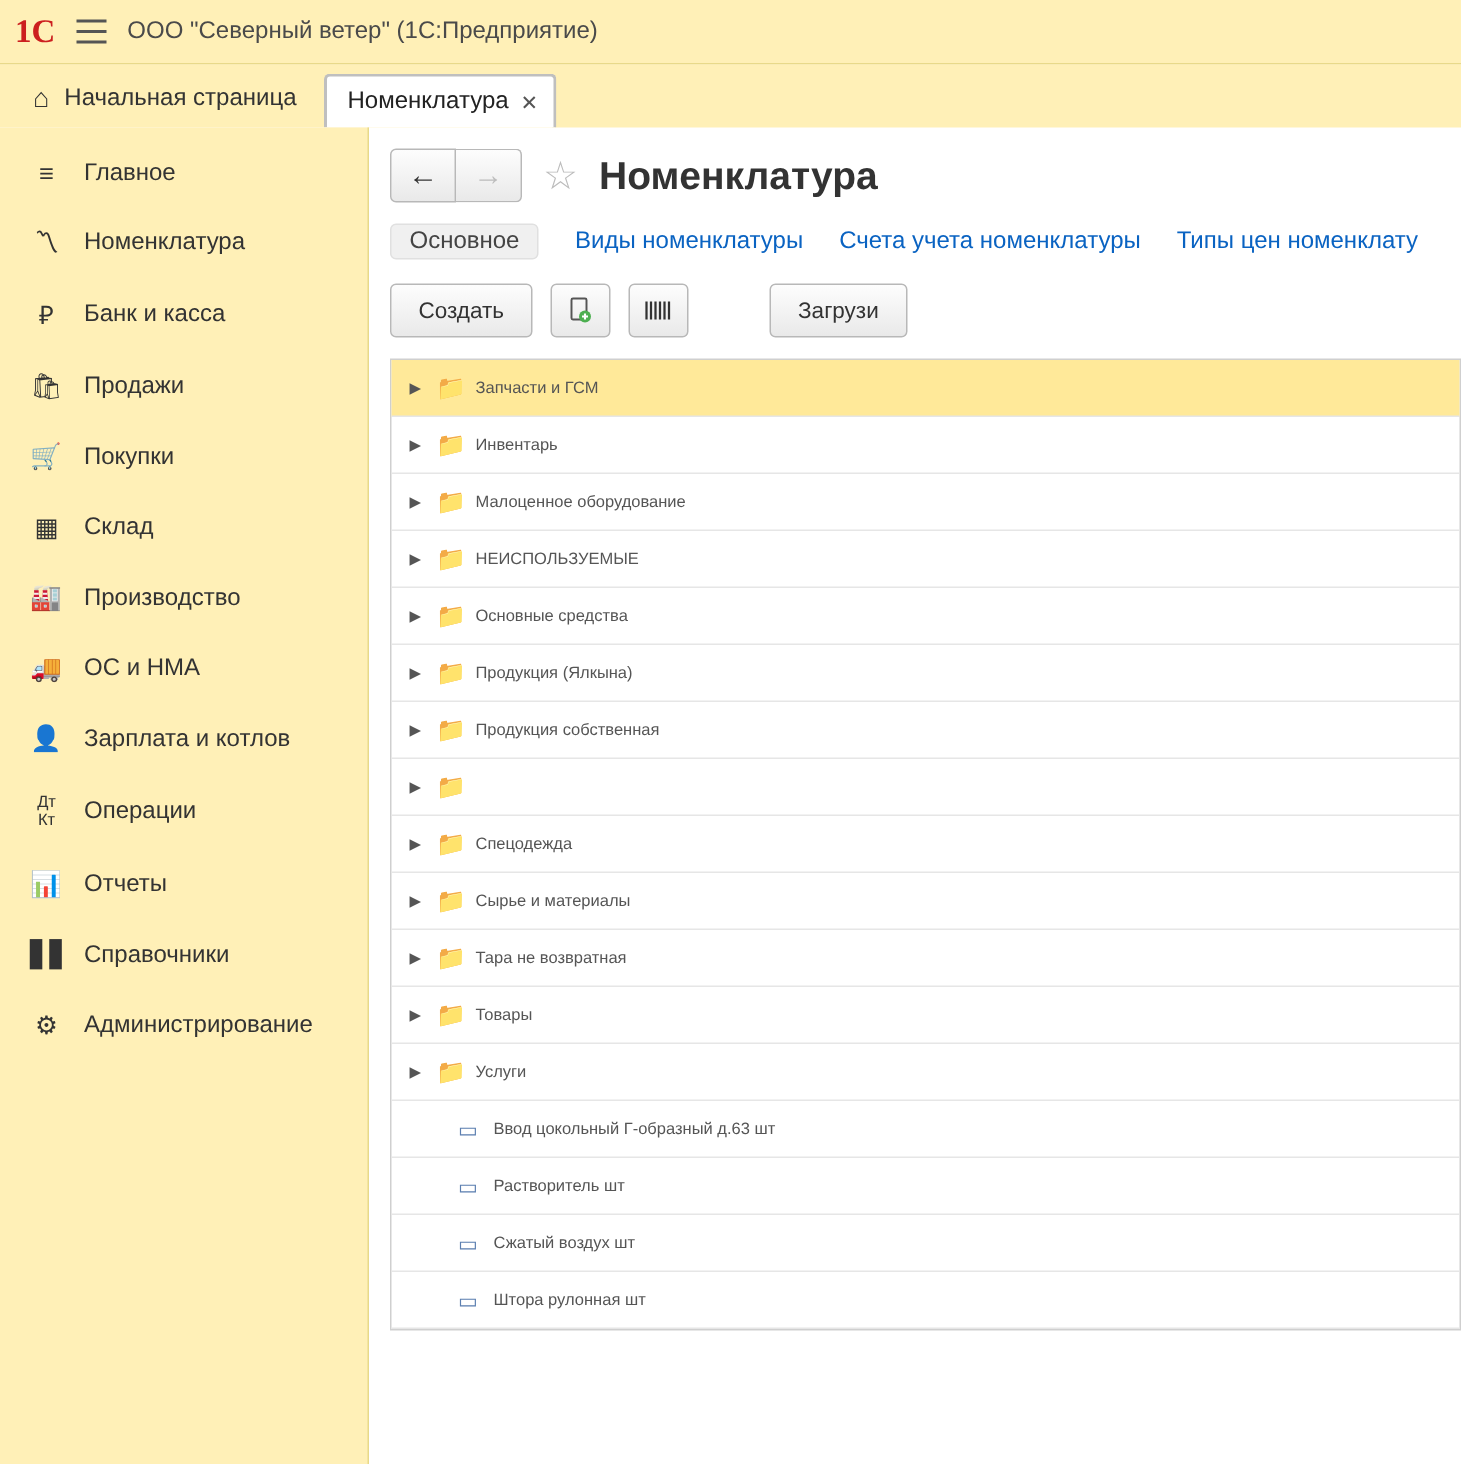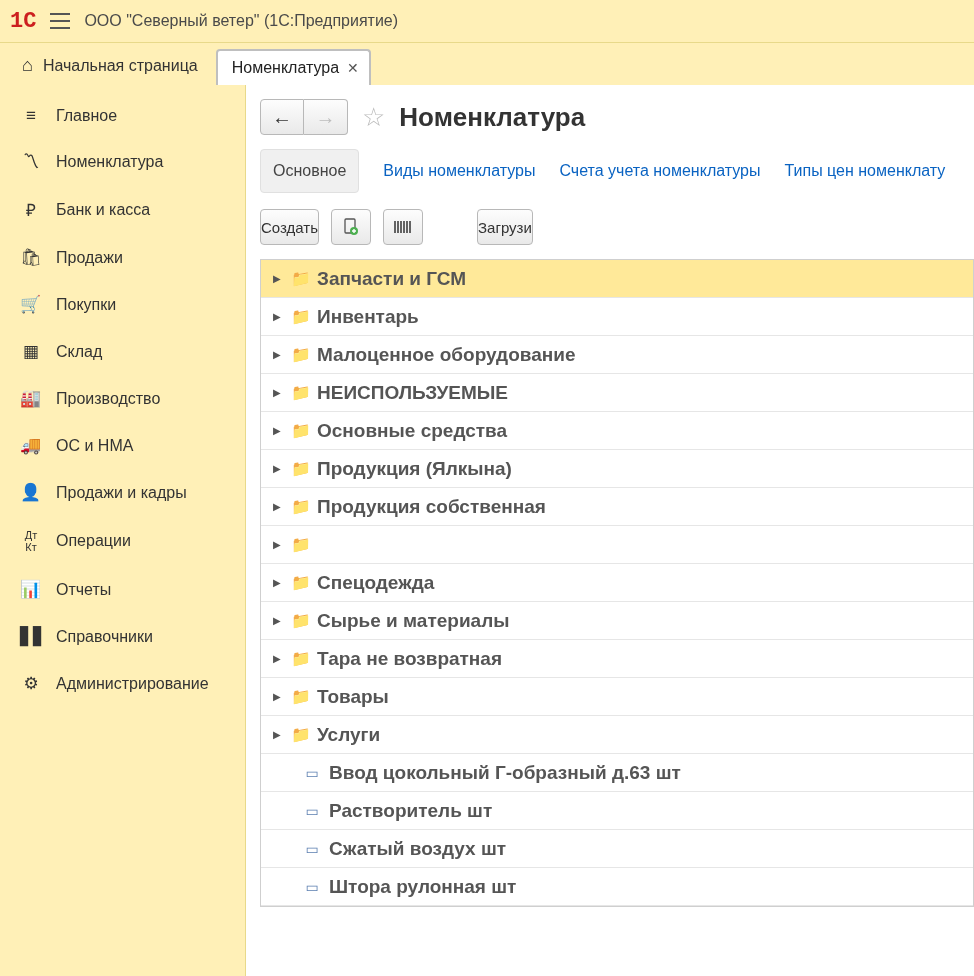--- a/index.html
+++ b/index.html
@@ -15,21 +15,21 @@
   
   .titlebar {
     background: #fff0b7;
     height: 43px;
     display: flex;
     align-items: center;
     padding: 0 10px;
     gap: 14px;
     border-bottom: 1px solid #e8d98a;
   }
-  .logo-1c { color: #cc1f1f; font-weight: bold; font-size: 22px; font-family: Liberation Mono, monospace; }
+  .logo-1c { color: #cc1f1f; font-weight: bold; font-size: 22px; font-family: Liberation Serif, serif; }
   .burger-icon { width: 20px; height: 16px; display: flex; flex-direction: column; justify-content: space-between; cursor: pointer; }
   .burger-icon span { display:block; height:2px; background:#555; }
   .titlebar-text { color:#4a4a4a; font-size:16px; }
   
   .tabbar {
     background: #fff0b7;
     height: 42px;
     display: flex;
     align-items: flex-end;
     padding-left: 12px;
@@ -93,25 +93,25 @@
   .navbtn.disabled { color:#bdbdbd; }
   .navbtn.first { border-radius:4px 0 0 4px; }
   .navbtn.last  { border-radius:0 4px 4px 0; border-left:none; }
   .star-icon { font-size:26px; color:#bcbcbc; margin:0 6px; cursor:pointer; }
   .page-title { font-size:26px; font-weight:bold; color:#333; }
   .subnav { display:flex; gap:24px; align-items:center; margin-bottom:16px; }
   .subnav-item { color:#0a63c2; cursor:pointer; font-size:16px; }
   .subnav-item.active {
     color:#444; text-decoration:none;
     background:#f0f0f0; border:1px solid #e0e0e0;
-    padding:12px 12px; border-radius:4px;
+    padding:2px 12px; border-radius:4px;
   }
   .toolbar { display:flex; gap:12px; margin-bottom:14px; flex-wrap:nowrap; }
   .btn {
-    height:36px; padding:0 0;
+    height:36px; padding:0 18px;
     border:1px solid #b8b8b8; border-radius:4px;
     background:linear-gradient(#fdfdfd,#e9e9e9);
     display:flex; align-items:center; gap:6px;
     font-size:15px; color:#333; cursor:pointer;
     white-space:nowrap;
   }
   .btn.icon-only { padding:0; width:40px; justify-content:center; }
   .btn .caret { font-size:11px; color:#666; }
   .btn .red-bullet { width:14px;height:14px;display:inline-flex;align-items:center;justify-content:center;}
   .btn .red-bullet::before { content:"☰"; color:#d33; font-size:12px; }
@@ -129,21 +129,21 @@
     border-bottom:1px solid #e6e6e6;
     padding-left:12px;
     gap:8px;
     cursor:pointer;
     color:#555;
   }
   .row.selected { background:#ffe999; }
   .tri { color:#555; font-size:10px; width:10px; }
   .folder-icon { color:#e8b63b; font-size:16px; width:18px; text-align:center; }
   .item-icon { color:#5c7fb0; font-size:14px; width:18px; text-align:center; margin-left:12px; }
-  .row-label { font-size:19px;font-weight:bold; }
+  .row-label { font-size:11px; }
 </style>
 </head>
 <body>
 
 <div class="titlebar">
   <span class="logo-1c">1C</span>
   <div class="burger-icon">
       <span></span>
       <span></span>
       <span></span>
@@ -192,21 +192,21 @@
     <div class="side-item">
         <span class="side-icon">🏭</span>
         <span>Производство</span>
       </div>
     <div class="side-item">
         <span class="side-icon">🚚</span>
         <span>ОС и НМА</span>
       </div>
     <div class="side-item">
         <span class="side-icon">👤</span>
-        <span>Продажи и кадры</span>
+        <span>Зарплата и котлов</span>
       </div>
     <div class="side-item">
         <span class="side-icon" style="font-size:11px;font-weight:normal;">Дт<br>Кт</span>
         <span>Операции</span>
       </div>
     <div class="side-item">
         <span class="side-icon">📊</span>
         <span>Отчеты</span>
       </div>
     <div class="side-item">

